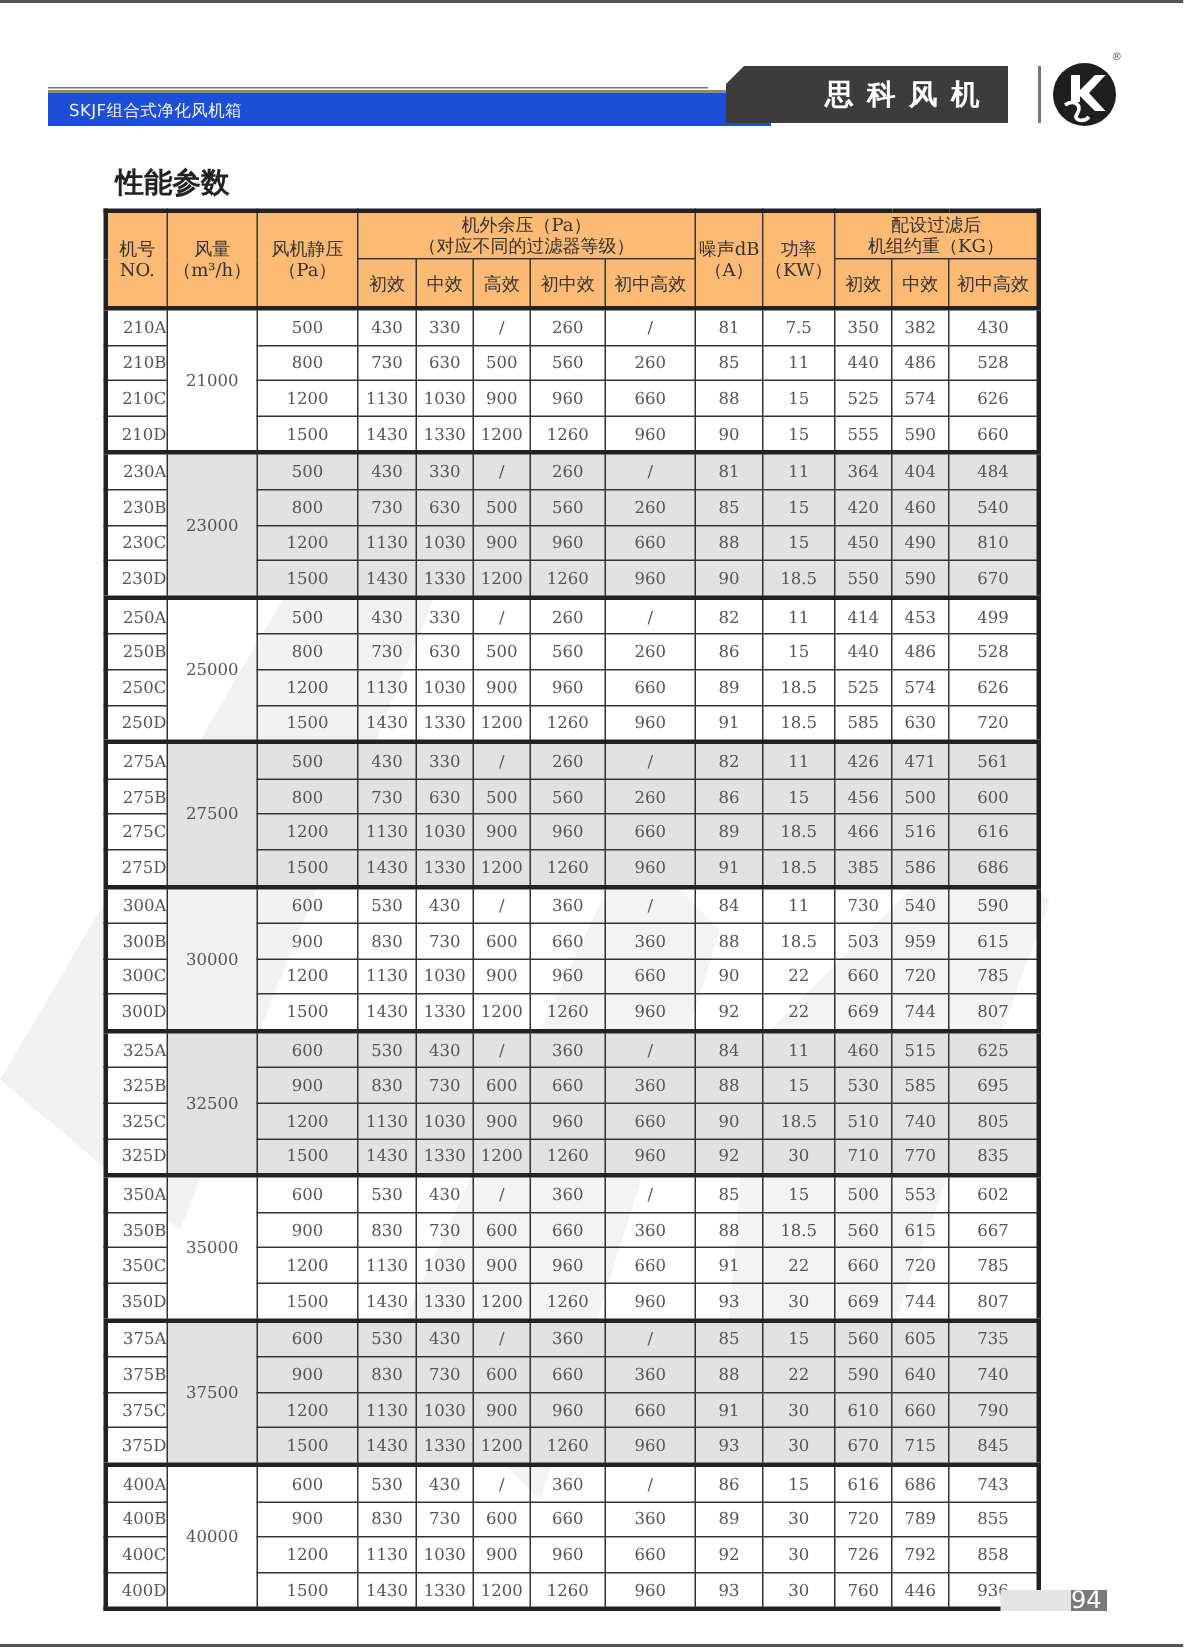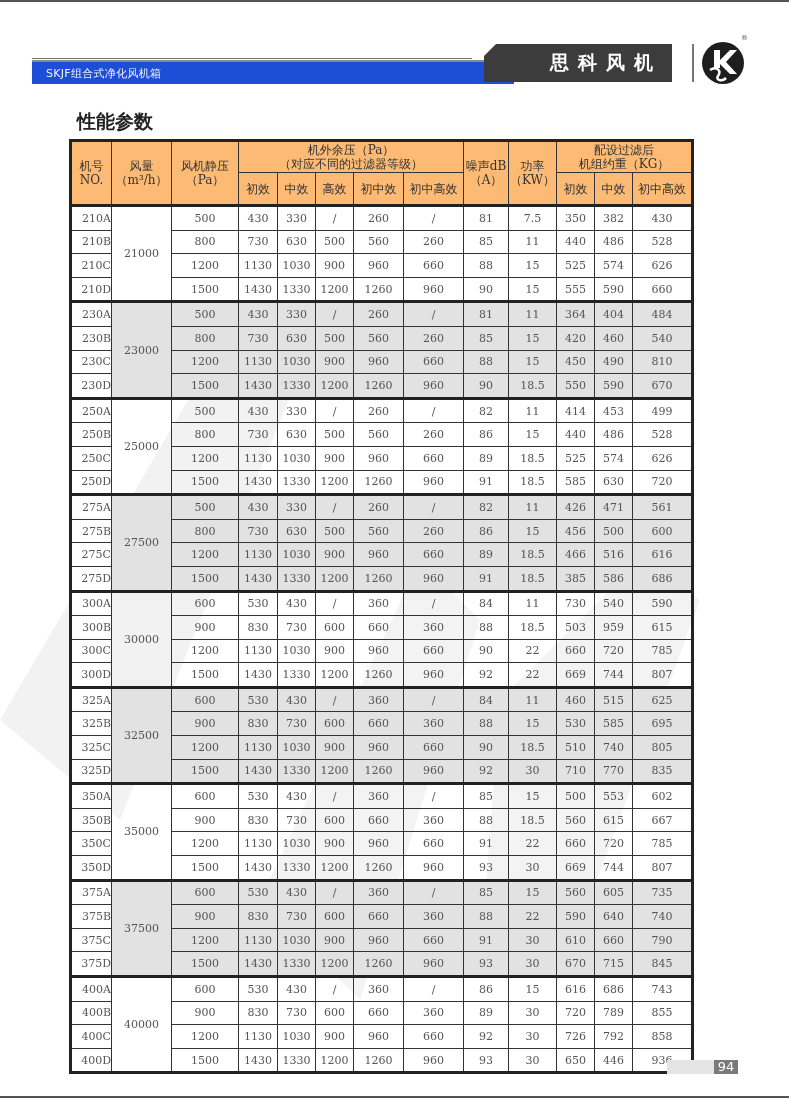--- a/index.html
+++ b/index.html
@@ -58,21 +58,21 @@
   .spec-table thead { border-bottom: 3px solid #222; }
   .spec-table tbody td { height: 22.6px; }
   .spec-table tbody.group { border-bottom: 3px solid #222; }
   .spec-table tbody.group:last-child { border-bottom: none; }
   .spec-table tbody.shaded td { background: #e2e2e2; }
   .spec-table tbody td.model { background: #ffffff !important; text-align: right; padding-left: 6px; margin-top: 22px; }
 
   .page-num-bar { position: absolute; left: 667px; top: 1060px; width: 48px; height: 14px; background: #e4e4e4; }
   .page-num {
     position: absolute; left: 714px; top: 1060px; width: 24px; height: 14px; background: #7a7a7a;
-    color: #fff; font-family: "DejaVu Sans", sans-serif; font-size: 13px; line-height: 14px; text-align: center;
+    color: #fff; font-family: "DejaVu Sans", sans-serif; font-size: 16px; line-height: 14px; text-align: left;
   }
 </style>
 </head>
 <body>
 
 <div class="top-rule"></div>
 
 <svg class="watermark" viewBox="0 0 789 1099">
   <path d="M0 720 L200 380 L330 300 L260 470 L120 820 Z" fill="#f2f2f2"></path>
   <path d="M260 900 L420 560 L480 620 L360 1000 Z" fill="#f3f3f3"></path>
@@ -674,21 +674,21 @@
       <tr>
         <td class="model">400D</td>
         <td>1500</td>
         <td>1430</td>
         <td>1330</td>
         <td>1200</td>
         <td>1260</td>
         <td>960</td>
         <td>93</td>
         <td>30</td>
-        <td>650</td>
+        <td>760</td>
         <td>446</td>
         <td>936</td>
       </tr>
     </tbody>
   </table>
 
 <div class="page-num-bar"></div>
 <div class="page-num">94</div>
 
 <div class="bottom-rule"></div>

